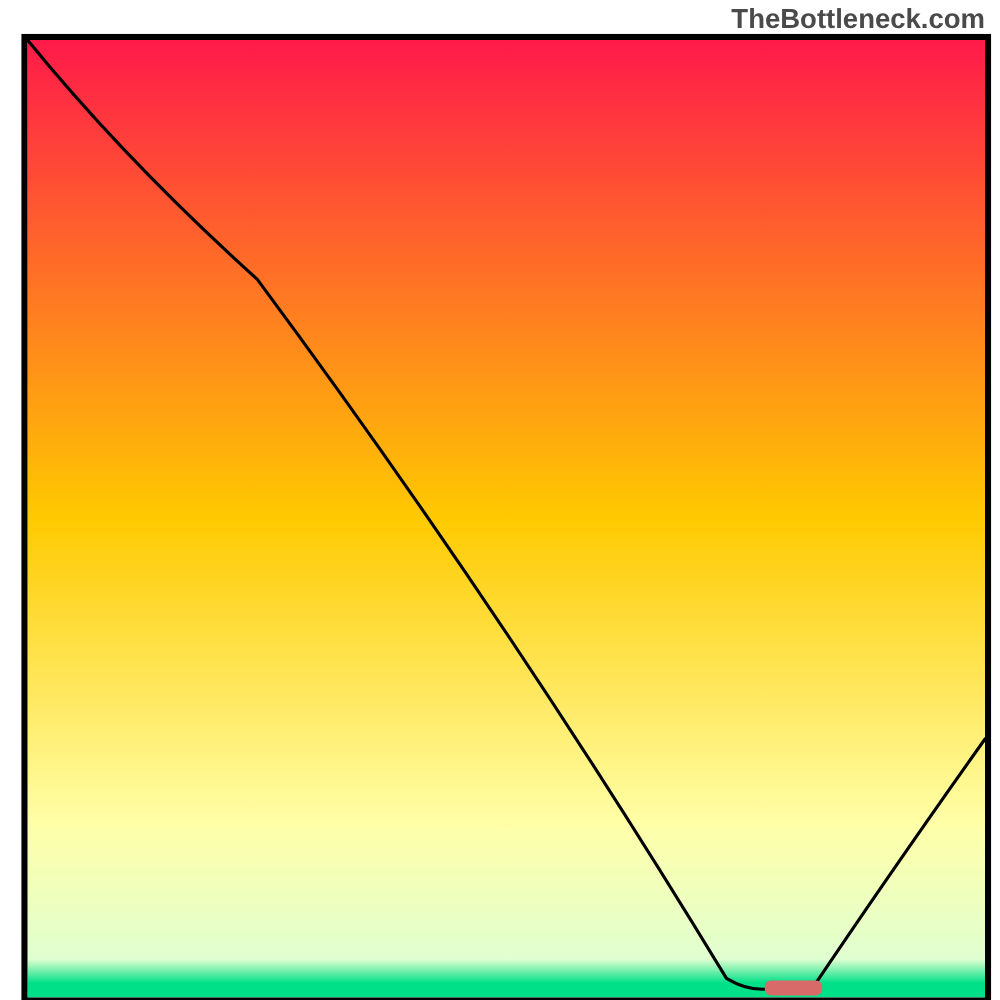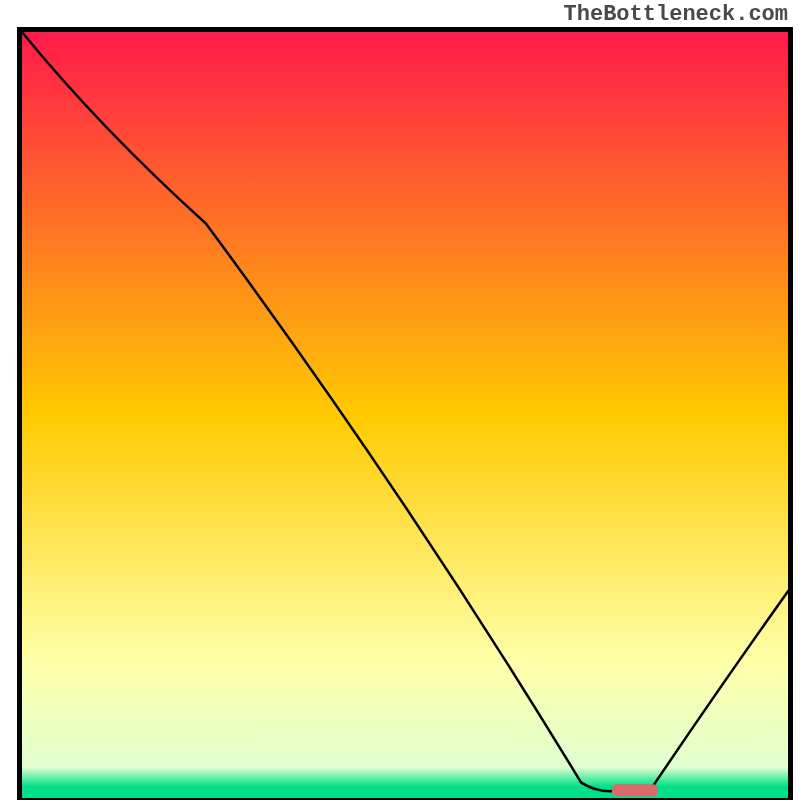--- a/index.html
+++ b/index.html
@@ -7,21 +7,21 @@
     padding: 0;
     width: 800px;
     height: 800px;
     background: #ffffff;
     overflow: hidden;
   }
   .attribution {
     position: absolute;
     top: 2px;
     right: 12px;
-    font-family: Liberation Mono, monospace;
+    font-family: Liberation Sans, sans-serif;
     font-size: 22px;
     color: #4a4a4a;
     font-weight: bold;
   }
   .chart-frame {
     position: absolute;
     left: 17px;
     top: 27px;
     
   }

